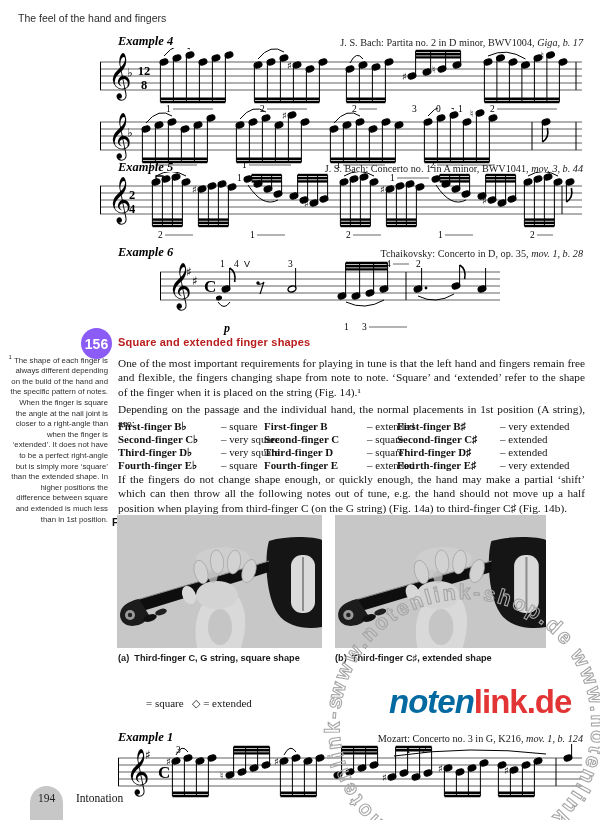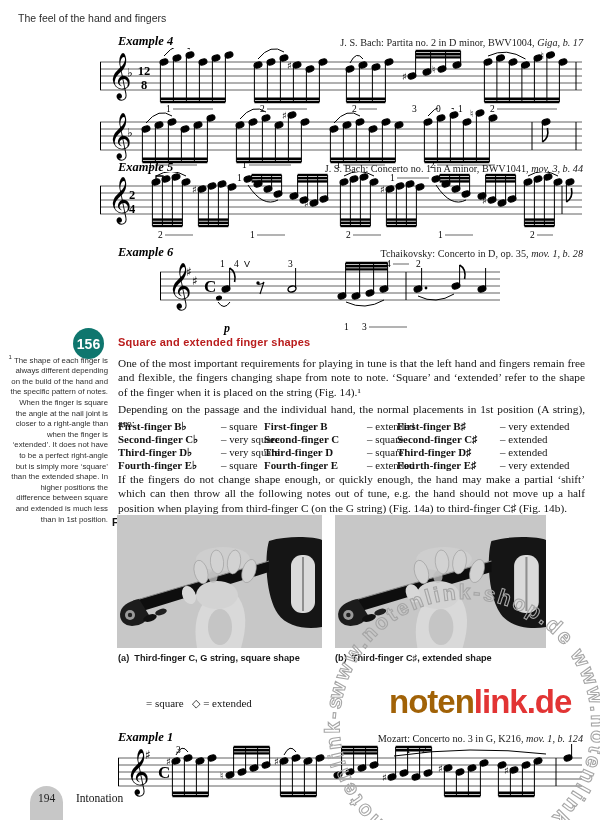--- a/index.html
+++ b/index.html
@@ -3,23 +3,23 @@
 <meta charset="utf-8">
 <style>
   html,body{margin:0;padding:0;background:#eee;}
   #page{position:relative;width:600px;height:820px;background:#ffffff;overflow:hidden;
         font-family:"Liberation Serif",serif;color:#141414;}
   .abs{position:absolute;}
   .runhead{font-family:"Liberation Sans",sans-serif;font-size:10.5px;color:#2b2b2b;}
   .exlabel{font-weight:bold;font-style:italic;font-size:12.5px;color:#000;}
   .excap{font-size:10.2px;color:#1a1a1a;text-align:left;white-space:nowrap;}
   .excap i{font-style:italic;}
-  .badge{width:31px;height:31px;border-radius:50%;background:#0f766e;color:#fff;
+  .badge{width:31px;height:31px;border-radius:50%;background:#8b5cf6;color:#fff;
          font-family:"Liberation Sans",sans-serif;font-weight:bold;font-size:14px;
-         display:flex;align-items:center;justify-content:center;}
+         display:flex;align-items:center;justify-content:center;margin-left:8px;}
   .h156{font-family:"Liberation Sans",sans-serif;font-weight:bold;font-size:11px;color:#b91c1c;letter-spacing:.2px;}
   .body-par{font-size:11.3px;line-height:14.4px;text-align:justify;}
   .footnote{font-family:"Liberation Sans",sans-serif;font-size:7.8px;line-height:10.6px;
             color:#2e2e2e;text-align:right;}
   .footnote sup{font-size:6px;}
   .tcol{white-space:nowrap;font-size:10.9px;line-height:12.9px;}
   .trow{display:flex;}
   .tb{display:inline-block;width:103px;font-weight:bold;}
   .ts{display:inline-block;}
   .figlabel{font-family:"Liberation Sans",sans-serif;font-weight:bold;font-size:10.5px;}
@@ -665,16 +665,16 @@
 
   <svg class="abs" style="left:0;top:0;pointer-events:none;z-index:30;" width="600" height="820" viewBox="0 0 600 820">
     <defs>
         <path id="wmring" d="M 342 700 A 126 126 0 1 1 341.9 700.5"></path>
       </defs>
     <text font-family="Liberation Sans, sans-serif" font-weight="bold" font-size="21" fill="none" stroke="#a6a6a6" stroke-width="1.1" letter-spacing="2.5">
       <textPath href="#wmring">www.notenlink-shop.de   www.notenlink-shop.de   www.notenlink-shop.de</textPath>
     </text>
   </svg>
   <div class="abs wm-logo" style="left:389px;top:683px;z-index:31;pointer-events:none;">
-    <span id="wm-gray" style="color: #a16207;">noten</span><span id="wm-red" style="color: rgb(226, 52, 52);">link.de</span>
+    <span id="wm-gray" style="color: #0369a1; font-style: italic;">noten</span><span id="wm-red" style="color: rgb(226, 52, 52);">link.de</span>
   </div>
 
 </div>
 
 </body></html>

